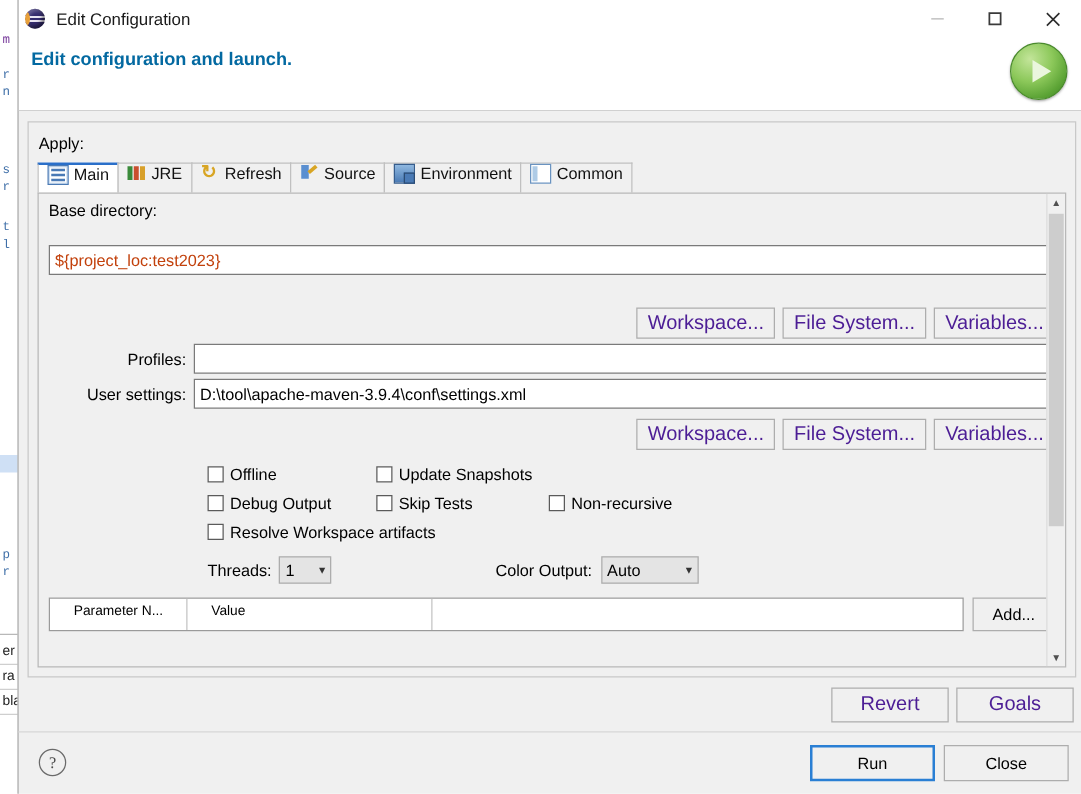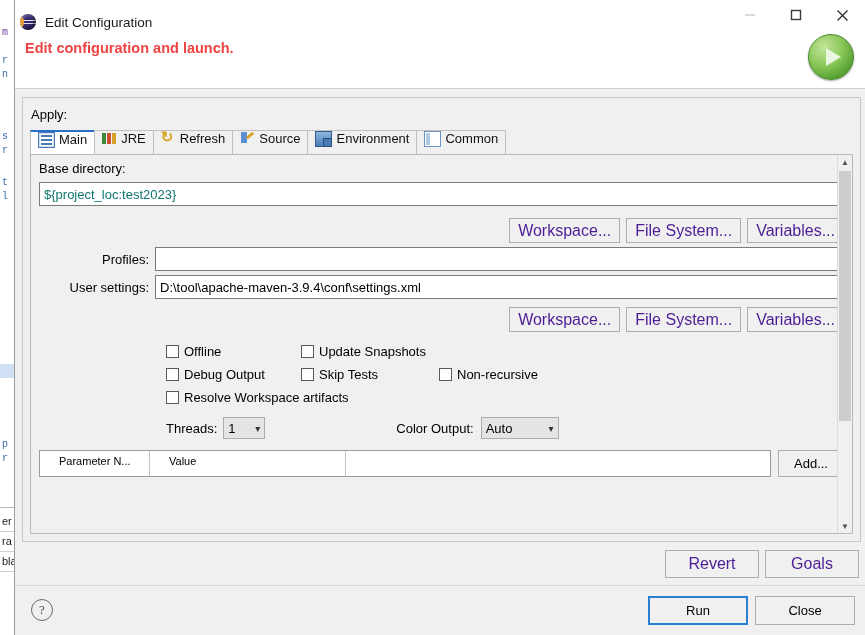--- a/index.html
+++ b/index.html
@@ -59,21 +59,21 @@
     border-left: 1px solid #9a9a9a;
     box-sizing: border-box;
   }
 
   
   #titlebar {
     position: relative;
     height: 30px;
     background: #ffffff;
     display: flex;
-    align-items: flex-end;
+    align-items: center;
   }
   #title-icon {
     width: 16px; height: 16px;
     margin-left: 5px;
     border-radius: 50%;
     background:
        linear-gradient(#342b6e 0 38%, #e8e4f2 38% 46%, #342b6e 46% 56%, #e8e4f2 56% 64%, #342b6e 64% 100%);
     box-shadow: inset -2px -2px 3px rgba(0,0,0,.45), inset 2px 2px 3px rgba(255,255,255,.25);
     position: relative;
     overflow: hidden;
@@ -112,21 +112,21 @@
     position: relative;
     height: 58px;
     background: #ffffff;
     border-bottom: 1px solid #d0d0d0;
   }
   #header-title {
     position: absolute;
     left: 10px; top: 10px;
     font-size: 14.5px;
     font-weight: bold;
-    color: #ef4444;
+    color: #0369a1;
   }
   #run-circle {
     position: absolute;
     right: 11px; top: 4px;
     width: 44px; height: 44px;
     border-radius: 50%;
     background: radial-gradient(circle at 34% 28%, #c3e59a 0%, #8cc85a 42%, #5aa234 74%, #3f7f26 100%);
     border: 1px solid #4a8a2d;
     box-shadow: 0 1px 2px rgba(0,0,0,.35);
     display: flex;
@@ -298,30 +298,30 @@
     border: 1px solid #b8b8b8;
     box-sizing: border-box;
     overflow: hidden;
   }
 
   .field-label-row {
     padding: 6px 8px 2px 8px;
   }
   .full-input {
     display: block;
-    margin: 4px 8px;
+    margin: 18px 8px;
     width: calc(100% - 16px);
     height: 24px;
     border: 1px solid #7a7a7a;
     background: #fff;
     box-sizing: border-box;
     font-family: "Liberation Sans", sans-serif;
     font-size: 13px;
     padding: 0 4px;
-    color: #0f766e;
+    color: #c2410c;
   }
 
   .btn-row {
     display: flex;
     justify-content: flex-end;
     gap: 6px;
     padding: 8px 8px 0 8px;
   }
   .btn {
     min-width: 92px;

